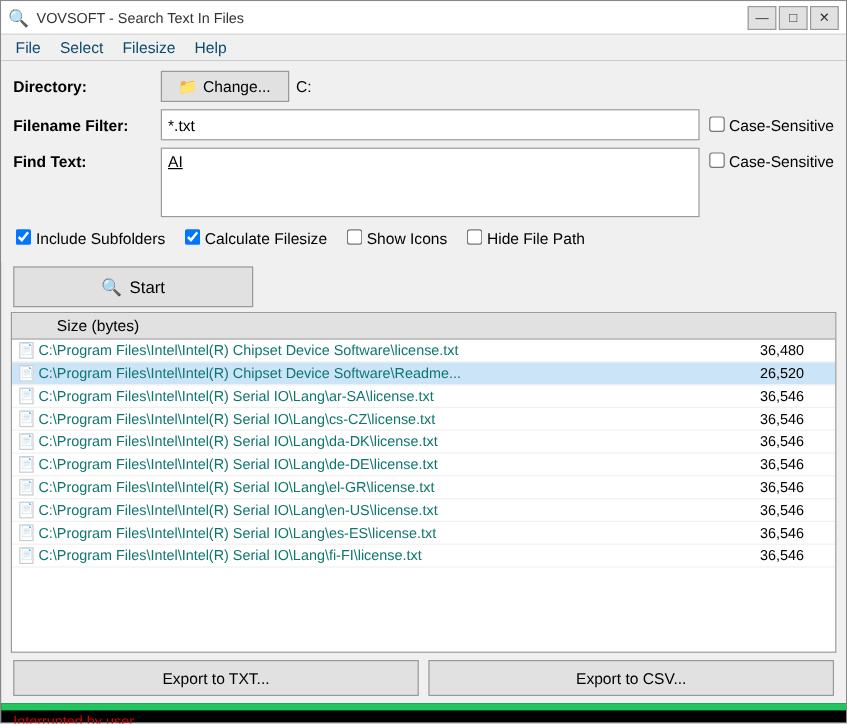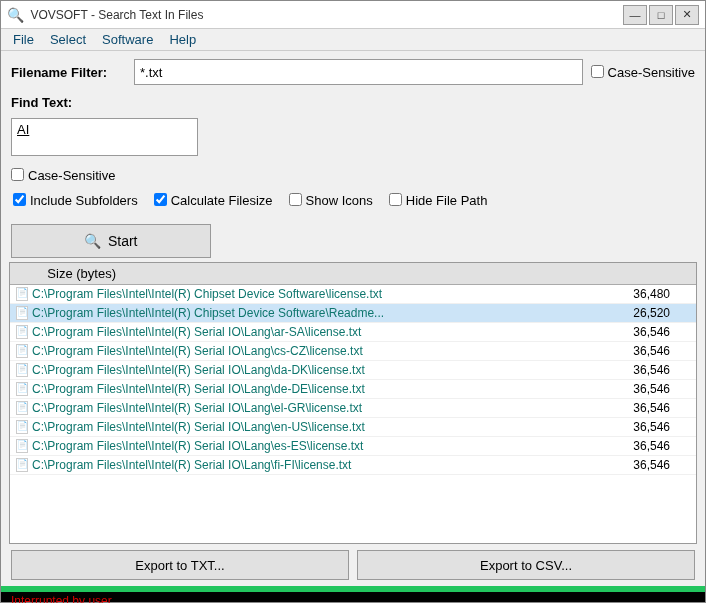--- a/index.html
+++ b/index.html
@@ -124,21 +124,20 @@
       background: #fff;
       outline: none;
       resize: none;
       font-family: inherit;
       text-decoration: underline;
     }
     .find-row {
       display: flex;
       align-items: flex-start;
       gap: 8px;
-      flex-direction: column;
     }
     .find-label {
       font-weight: bold;
       font-size: 13px;
       color: #000;
       min-width: 115px;
       padding-top: 4px;
     }
     .checkbox-label {
       display: flex;
@@ -272,26 +271,36 @@
     <div class="title-controls">
       <button class="title-btn">—</button>
       <button class="title-btn">□</button>
       <button class="title-btn close">✕</button>
     </div>
   </div>
 
   <div class="menu-bar">
     <div class="menu-item">File</div>
     <div class="menu-item">Select</div>
-    <div class="menu-item">Software</div>
+    <div class="menu-item">Filesize</div>
     <div class="menu-item">Help</div>
   </div>
 
   <div class="form-area">
 
+    <div class="form-row">
+      <span class="form-label">Directory:</span>
+      <div class="dir-input-group">
+        <button class="change-btn">
+          <span>📁</span>
+          <span>Change...</span>
+        </button>
+        <span class="dir-path">C:</span>
+      </div>
+    </div>
 
     <div class="form-row">
       <span class="form-label">Filename Filter:</span>
       <input class="text-input" type="text" value="*.txt" style="">
       <label class="checkbox-label">
         <input type="checkbox" style="">
         <span>Case-Sensitive</span>
       </label>
     </div>
 

